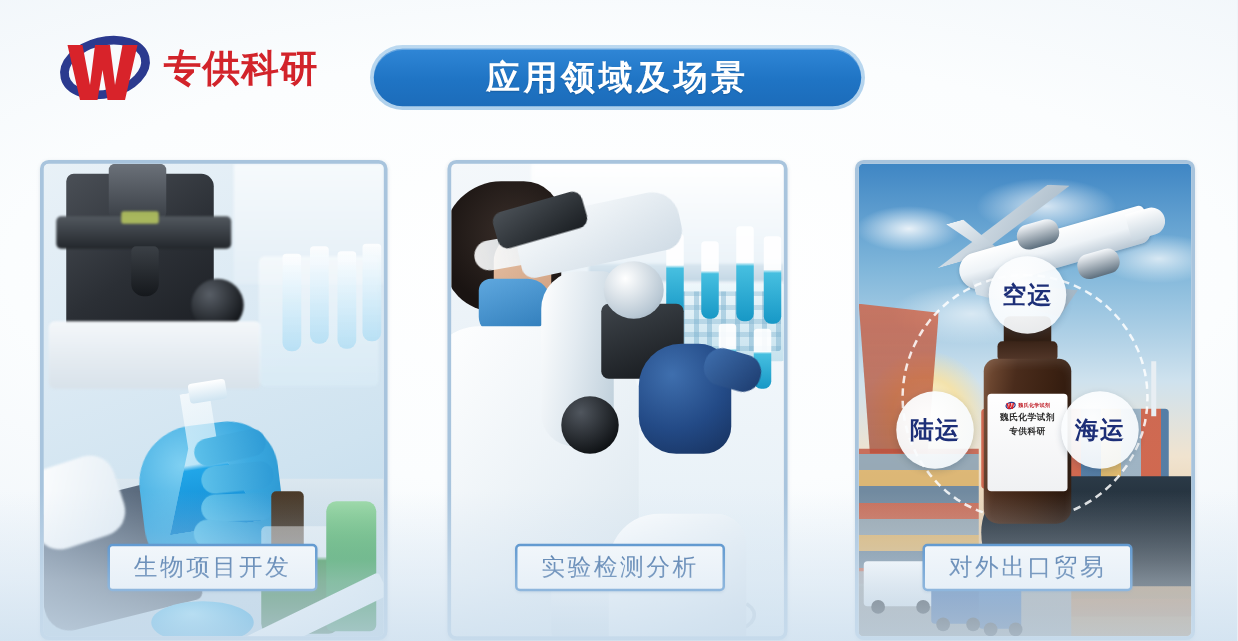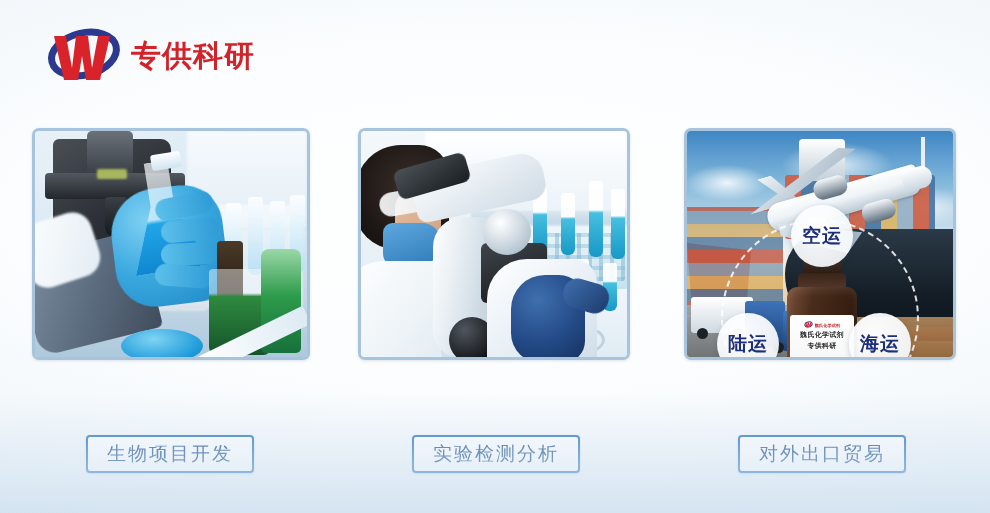--- a/index.html
+++ b/index.html
@@ -116,21 +116,21 @@
     position: absolute;
     top: 128px;
     left: 0;
     right: 0;
     height: 306px;
   }
   .card {
     position: absolute;
     top: 0;
     width: 270px;
-    height: 232px;
+    height: 384px;
     border: 3px solid #a8c4dd;
     border-radius: 7px;
     background: #dfe8f0;
     overflow: hidden;
     box-shadow: 0 1px 3px rgba(80,110,140,.18);
   }
   .card.c1 { left: 32px; width: 278px; }
   .card.c2 { left: 358px; width: 272px; }
   .card.c3 { left: 684px; width: 272px; }
 
@@ -658,20 +658,25 @@
           <ellipse cx="38" cy="32" rx="33" ry="21" fill="none" stroke="#2b3a8f" stroke-width="7" transform="rotate(-14 38 32)"></ellipse>
           <path d="M8 14 L20 14 L26 46 L30 14 L42 14 L46 46 L52 14 L64 14
                    L54 58 L40 58 L36 34 L32 58 L18 58 Z" fill="#d8232a"></path>
         </svg>
       </div>
       <div class="brand-words">
         <div class="brand-cn">专供科研</div>
       </div>
     </div>
 
+    <div class="title-pill-wrap">
+      <div class="title-pill">
+        <div class="title-text">应用领域及场景</div>
+      </div>
+    </div>
   </div>
 
   <div class="cards">
 
     <div class="card c1">
       <div class="photo p1">
         <div class="wall"></div>
         <div class="bench"></div>
         <div class="scope-body"></div>
         <div class="scope-arm"></div>

